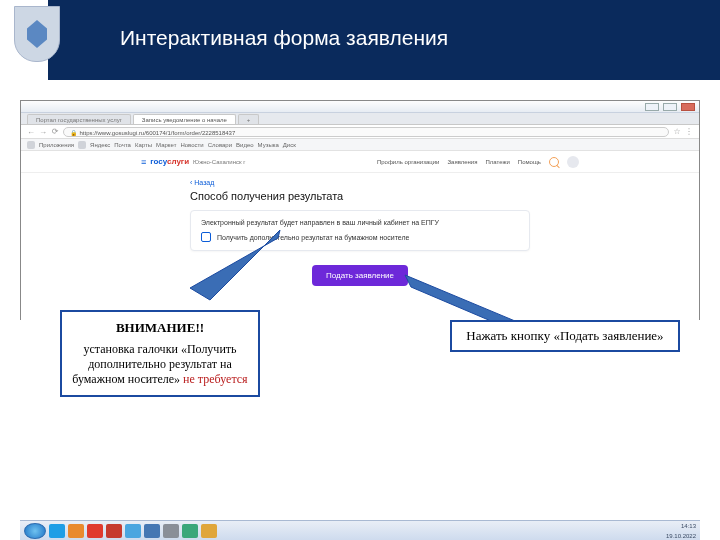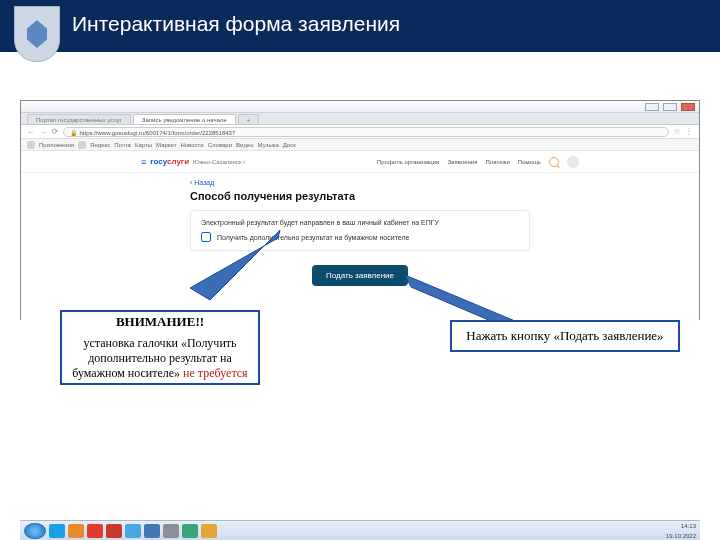--- a/index.html
+++ b/index.html
@@ -1,19 +1,19 @@
 <!DOCTYPE html>
 <html><head>
 <meta charset="utf-8">
 <style>
   * { box-sizing: border-box; margin: 0; padding: 0; }
   body { width: 720px; height: 540px; font-family: Arial, sans-serif; background: #fff; overflow: hidden; position: relative; }
 
   
-  .slide-header { background: #0a2a5c; color: #fff; padding: 10px 20px 14px 72px; height: 52px; display: flex; flex-direction: column; justify-content: center; }
+  .slide-header { background: #0a2a5c; color: #fff; padding: 10px 20px 14px 72px; height: 80px; display: flex; flex-direction: column; justify-content: center; margin-left: 48px; }
   .slide-header h1 { font-size: 21px; font-weight: 400; line-height: 1.3; }
   .crest { position: absolute; top: 6px; left: 14px; width: 46px; height: 56px; background: #cdd7e4; border-radius: 0 0 22px 22px; border: 1px solid #a9b6cc; display:flex; align-items:center; justify-content:center; }
   .crest::after { content:""; width:20px; height:28px; background:#5b88c2; clip-path: polygon(50% 0,100% 30%,100% 70%,50% 100%,0 70%,0 30%); }
 
   
   .browser { position: absolute; top: 100px; left: 20px; width: 680px; height: 220px; border: 1px solid #888; background:#f6f6f7; font-size: 7px; color:#333; }
   .win-title { height: 12px; background: linear-gradient(#fdfdfd,#e7ecf3); border-bottom:1px solid #c8d1df; display:flex; justify-content:flex-end; align-items:center; gap:4px; padding-right:4px; }
   .win-btn { width:14px; height:8px; border:1px solid #9aa; background:#eef2f8; }
   .win-btn.close { background:#d86b5c; border-color:#b85040; }
 
@@ -35,37 +35,37 @@
   .logo .b { color:#0b5cd8; }
   .logo .r { color:#d6332a;margin-top:36px; }
   .city { font-size:6px; color:#777; margin-left:4px; }
   .hdr-right { display:flex; gap:8px; font-size:6px; color:#555; align-items:center; }
   .search-ico { width:10px; height:10px; border:1px solid #f3a25a; border-radius:50%; position:relative; }
   .search-ico::after { content:""; position:absolute; width:4px; height:1px; background:#f3a25a; bottom:-1px; right:-2px; transform:rotate(45deg);}
   .avatar { width:12px; height:12px; background:#e6e8ee; border-radius:50%; }
 
   .content { background:#fff; padding:6px 0; display:flex; flex-direction:column; align-items:center; height:148px;}
   .back-link { width:340px; text-align:left; color:#0b5cd8; font-size:7px; margin-bottom:4px; }
-  .page-title { width:340px; text-align:left; font-size:11px; font-weight:700; color:#111; margin-bottom:8px; }
+  .page-title { width:340px; text-align:left; font-size:11px; font-weight:400; color:#111; margin-bottom:8px; }
   .card { width:340px; background:#fff; border:1px solid #e6e9ef; border-radius:4px; padding:8px 10px; box-shadow:0 1px 2px rgba(0,0,0,.04); }
   .card-text { font-size:7px; color:#333; margin-bottom:6px; }
   .cb-row { display:flex; align-items:center; gap:6px; }
   .cb { width:10px; height:10px; border:1.5px solid #0b5cd8; border-radius:2px; background:#fff; }
   .cb-label { font-size:7px; color:#333; }
-  .submit { margin-top:14px; background:#0c4a6e; color:#fff; font-size:8px; padding:6px 14px; border:none; border-radius:4px; cursor:pointer; }
+  .submit { margin-top:14px; background:#6d28d9; color:#fff; font-size:8px; padding:6px 14px; border:none; border-radius:4px; cursor:pointer; }
 
   
   .taskbar { position:absolute; bottom:0; left:20px; width:680px; height:20px; background:linear-gradient(#e9eef6,#cedbee); border-top:1px solid #a9b9d2; display:flex; align-items:center; padding:0 4px; gap:3px; }
   .tb-start { width:22px; height:16px; background:radial-gradient(circle,#6fc2f0,#1e74c6); border-radius:50%; border:1px solid #2b6bb0; }
   .tb-ico { width:16px; height:14px; border-radius:2px; }
   .tb-fill { flex:1; }
   .tray { font-size:6px; color:#3a4a63; display:flex; gap:4px; align-items:flex-end; flex-direction:column; line-height:1; }
 
   
-  .callout { position:absolute; background:#fff; border:2px solid #1b4aa0; padding:2px 10px; font-family:"Times New Roman", serif; }
+  .callout { position:absolute; background:#fff; border:2px solid #1b4aa0; padding:8px 10px; font-family:"Times New Roman", serif; }
   .callout-left { top:310px; left:60px; width:200px; text-align:center; }
   .callout-left .warn { font-weight:700; font-size:13px; }
   .callout-left .body { font-size:12px; margin-top:6px; }
   .callout-left .nr { color:#b91c1c; }
   .callout-right { top:320px; left:450px; width:230px; text-align:center; font-size:13px; padding:6px 8px; }
 
   svg.pointer { position:absolute; overflow:visible; }
 </style>
 </head>
 <body>

